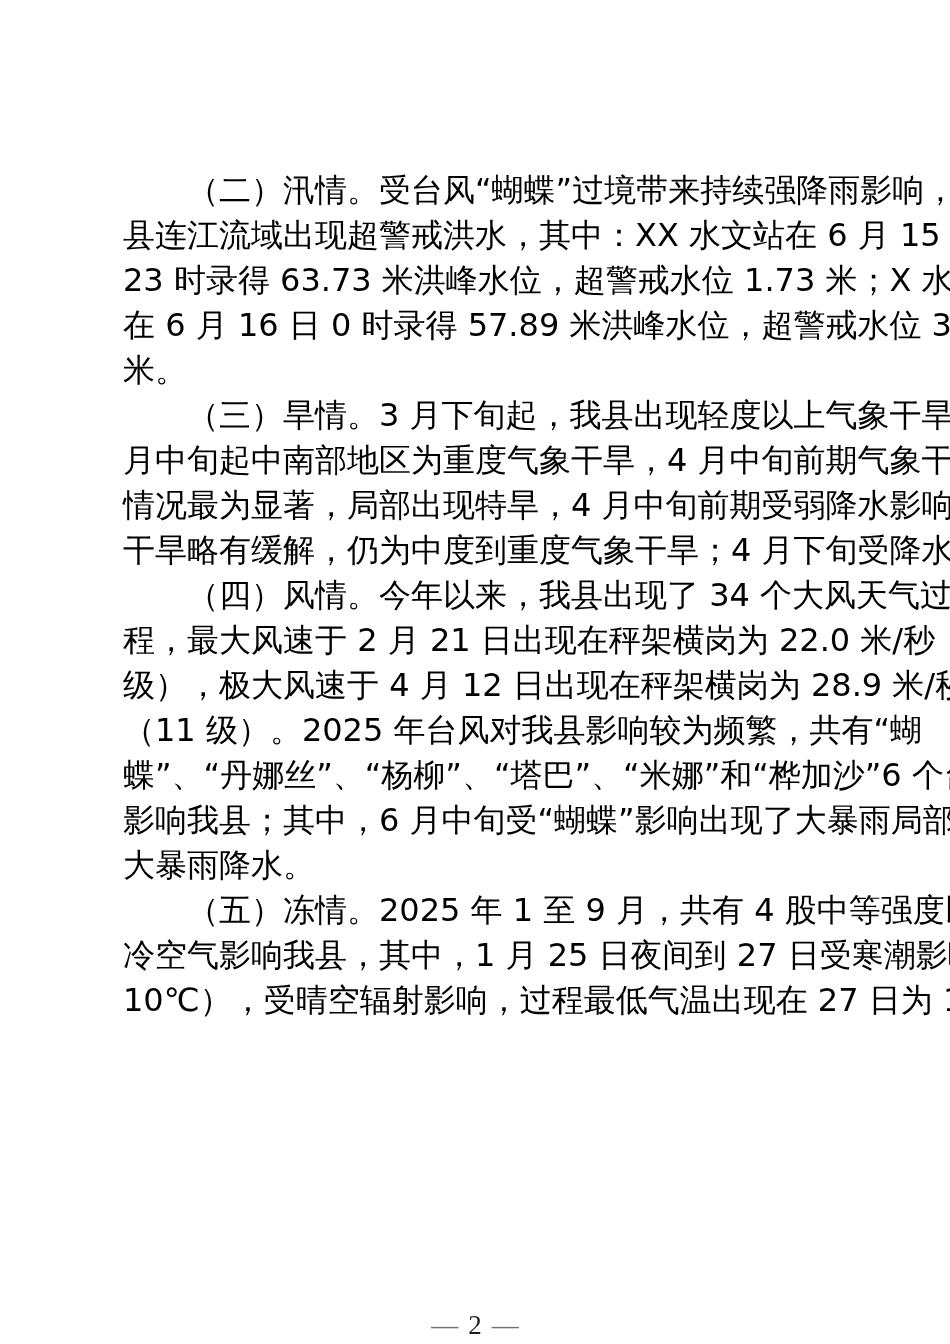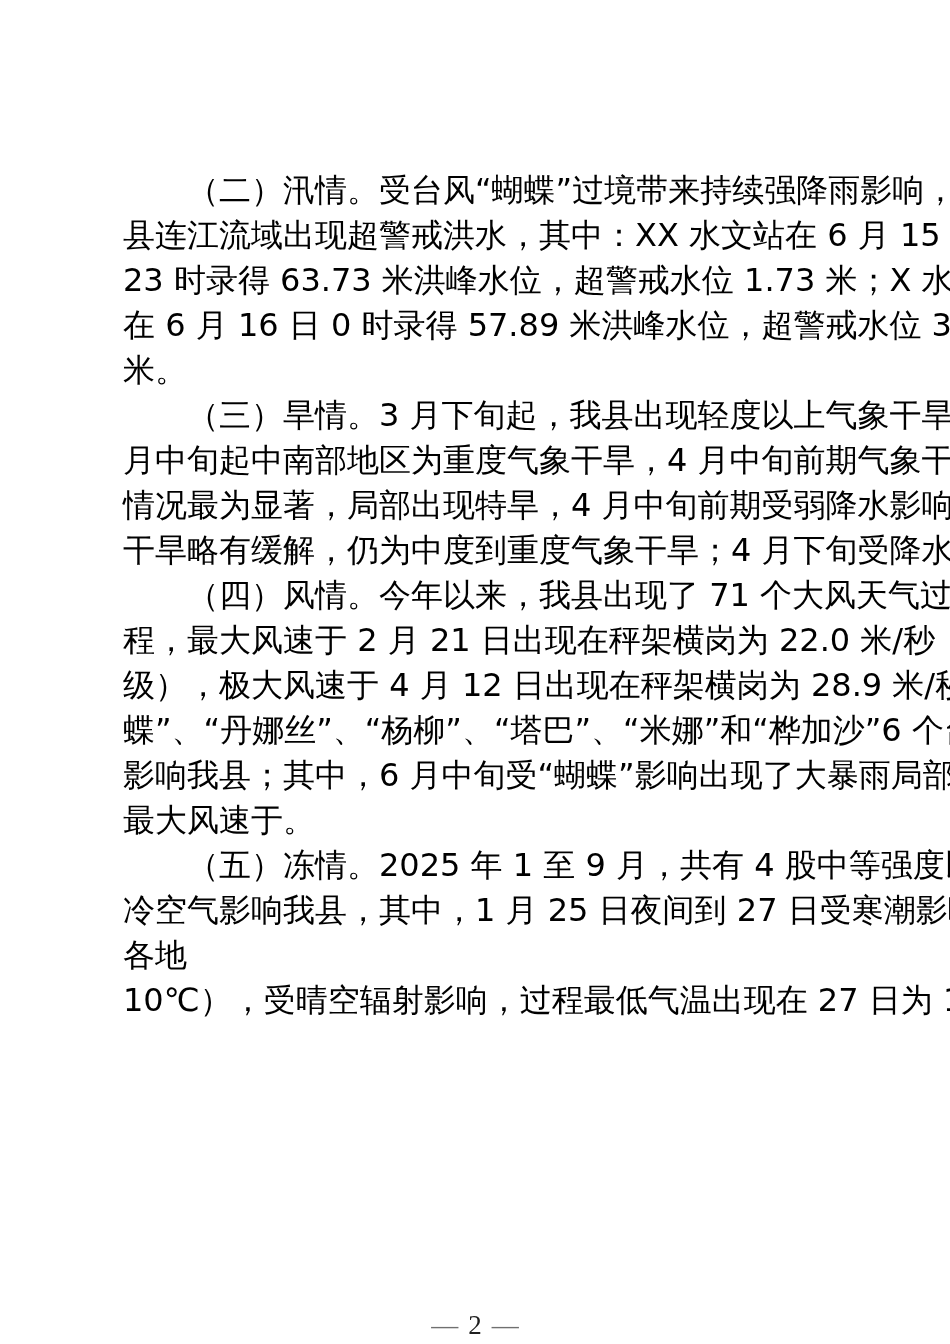--- a/index.html
+++ b/index.html
@@ -66,31 +66,31 @@
         <div class="line">在 6 月 16 日 0 时录得 57.89 米洪峰水位，超警戒水位 3.84</div>
         <div class="line">米。</div>
       </div>
       <div class="para">
         <div class="line first">（三）旱情。3 月下旬起，我县出现轻度以上气象干旱，4</div>
         <div class="line">月中旬起中南部地区为重度气象干旱，4 月中旬前期气象干旱</div>
         <div class="line">情况最为显著，局部出现特旱，4 月中旬前期受弱降水影响，</div>
         <div class="line">干旱略有缓解，仍为中度到重度气象干旱；4 月下旬受降水影</div>
       </div>
       <div class="para">
-        <div class="line first">（四）风情。今年以来，我县出现了 71 个大风天气过</div>
+        <div class="line first">（四）风情。今年以来，我县出现了 34 个大风天气过</div>
         <div class="line">程，最大风速于 2 月 21 日出现在秤架横岗为 22.0 米/秒（10</div>
         <div class="line">级），极大风速于 4 月 12 日出现在秤架横岗为 28.9 米/秒</div>
+        <div class="line">（11 级）。2025 年台风对我县影响较为频繁，共有“蝴</div>
         <div class="line">蝶”、“丹娜丝”、“杨柳”、“塔巴”、“米娜”和“桦加沙”6 个台风</div>
         <div class="line">影响我县；其中，6 月中旬受“蝴蝶”影响出现了大暴雨局部特</div>
-        <div class="line">最大风速于。</div>
+        <div class="line">大暴雨降水。</div>
       </div>
       <div class="para">
         <div class="line first">（五）冻情。2025 年 1 至 9 月，共有 4 股中等强度以上</div>
         <div class="line">冷空气影响我县，其中，1 月 25 日夜间到 27 日受寒潮影响，</div>
-        <div class="line">各地</div>
       </div>
       <div class="para">
         <div class="line">10℃），受晴空辐射影响，过程最低气温出现在 27 日为 1 到</div>
       </div>
     </div>
 
   <div class="footer">
     <span class="dash">—</span><span class="num">2</span><span class="dash">—</span>
   </div>
 

